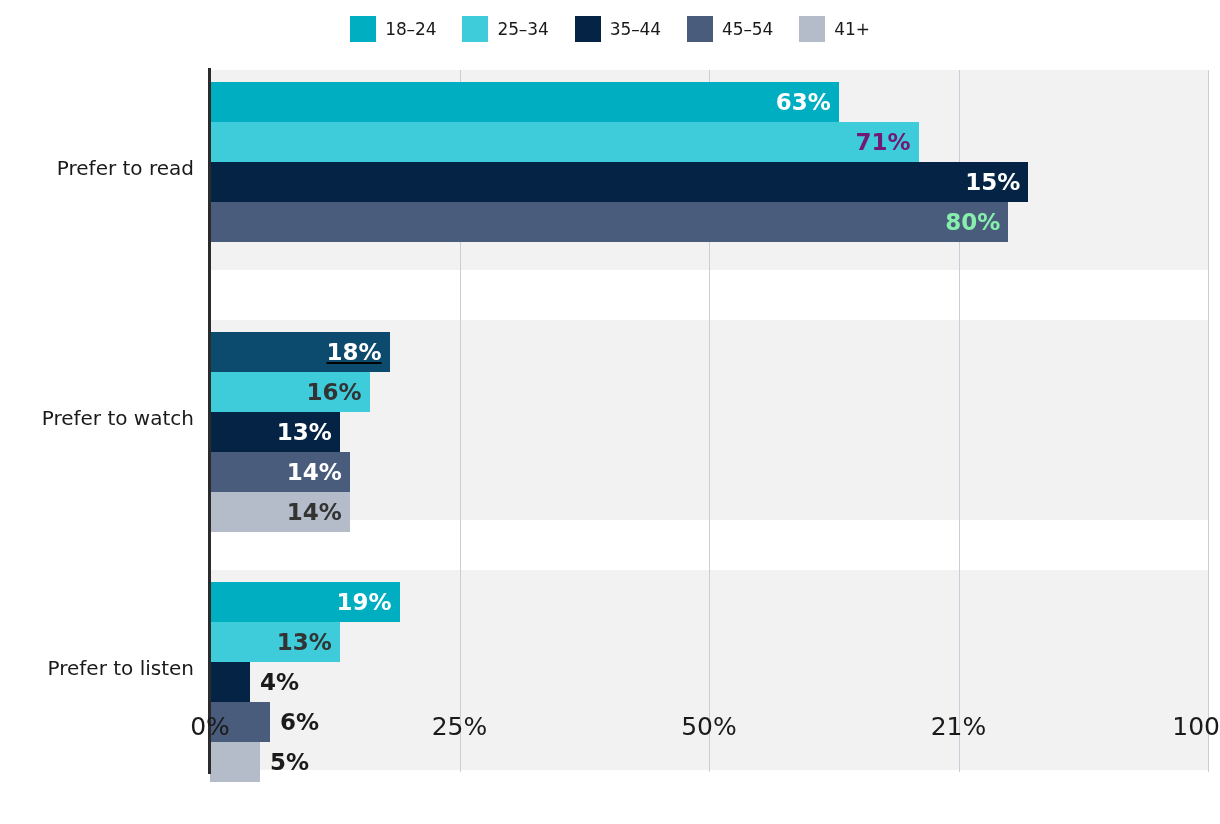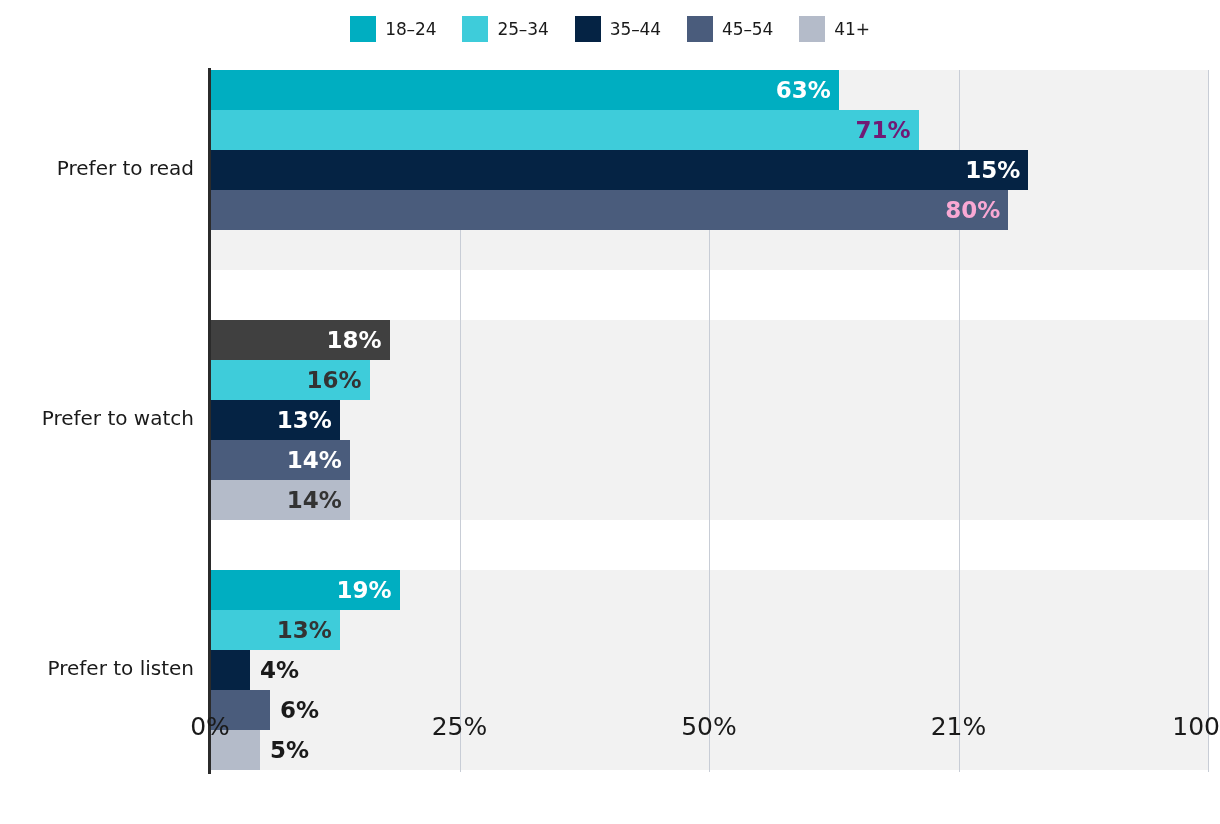--- a/index.html
+++ b/index.html
@@ -85,20 +85,21 @@
   }
 
   
   .bar {
     position: absolute;
     left: 0;
     height: 40px;
     display: flex;
     align-items: center;
     justify-content: flex-end;
+    margin-top: 12px;
   }
   .bar-label {
     font-size: 23px;
     font-weight: bold;
     line-height: 1;
     white-space: nowrap;
     padding-right: 8px;
   }
   .bar-label.outside {
     position: absolute;
@@ -169,23 +170,23 @@
       <div class="bar" style="top: 0px; width: 628.74px; background: rgb(0, 174, 193);">
         <span class="bar-label" style="color: rgb(255, 255, 255);">63%</span>
       </div>
       <div class="bar" style="top: 40px; width: 708.58px; background: rgb(62, 204, 218);">
         <span class="bar-label" style="color: #701a75;">71%</span>
       </div>
       <div class="bar" style="top: 80px; width: 818.36px; background: rgb(5, 35, 68);">
         <span class="bar-label" style="color: rgb(255, 255, 255);">15%</span>
       </div>
       <div class="bar" style="top: 120px; width: 798.4px; background: rgb(74, 92, 124);">
-        <span class="bar-label" style="color: #f9a8d4;">80%</span>
-      </div>
-      <div class="bar" style="top: 250px; width: 179.64px; background: #404040;">
+        <span class="bar-label" style="color: #86efac;">80%</span>
+      </div>
+      <div class="bar" style="top: 250px; width: 179.64px; background: #0c4a6e; text-decoration: underline;">
         <span class="bar-label" style="color: rgb(255, 255, 255);">18%</span>
       </div>
       <div class="bar" style="top: 290px; width: 159.68px; background: rgb(62, 204, 218);">
         <span class="bar-label" style="color: rgb(51, 51, 51);">16%</span>
       </div>
       <div class="bar" style="top: 330px; width: 129.74px; background: rgb(5, 35, 68);">
         <span class="bar-label" style="color: rgb(255, 255, 255);">13%</span>
       </div>
       <div class="bar" style="top: 370px; width: 139.72px; background: rgb(74, 92, 124);">
         <span class="bar-label" style="color: rgb(255, 255, 255);">14%</span>

